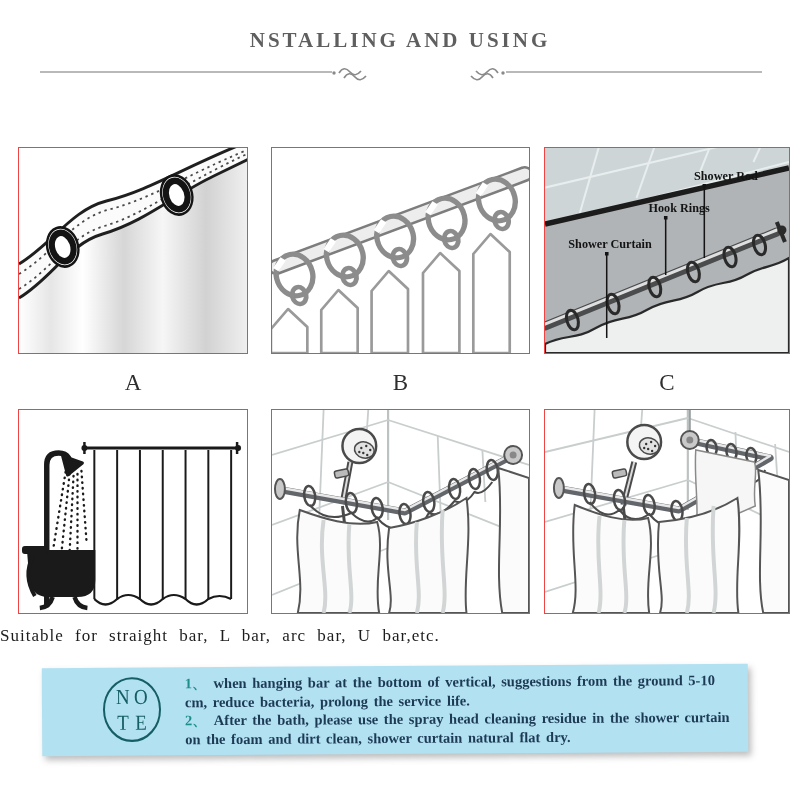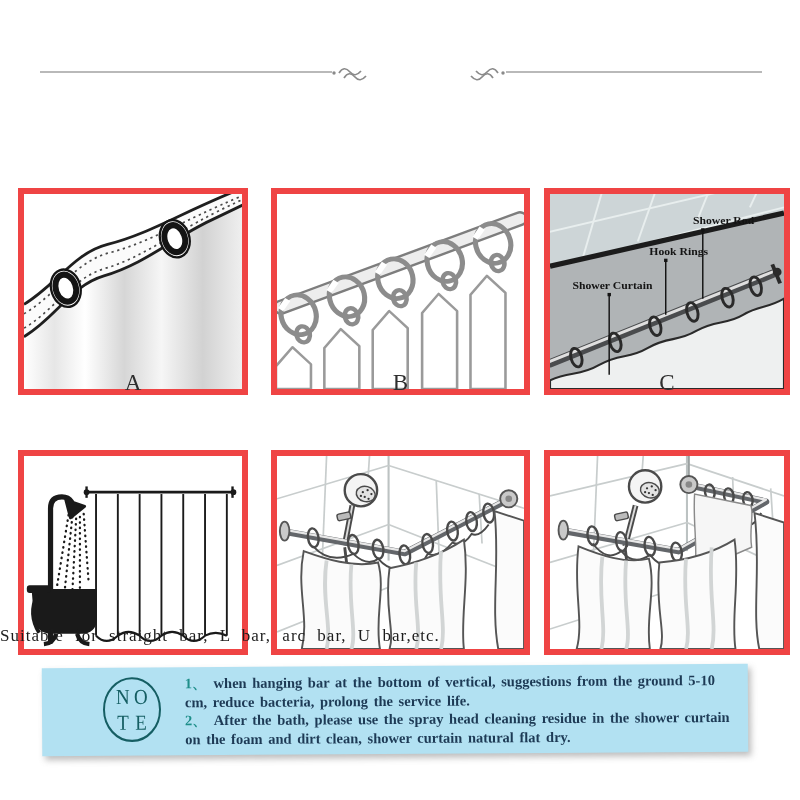--- a/index.html
+++ b/index.html
@@ -6,21 +6,21 @@
   #stage{position:relative;width:800px;height:800px;background:#fff;overflow:hidden;
          font-family:"Liberation Serif",serif;}
   
   .title{position:absolute;top:28px;left:0;width:100%;text-align:center;
          font-size:21px;font-weight:700;letter-spacing:3px;color:#5f5f5f;}
   .rule{position:absolute;top:71px;height:2px;background:#b9b9b9;}
   .rule.l{left:40px;width:292px;} .rule.r{left:506px;width:256px;}
   .orn{position:absolute;top:61px;width:42px;height:22px;}
   .orn.right{transform:scaleX(-1);}
   
-  .panel{position:absolute;background:#4d7c0f;border:6px solid #ef4444;box-sizing:border-box;margin-top:41px;}
+  .panel{position:absolute;background:#4d7c0f;border:1px solid #ef4444;box-sizing:border-box;}
   .r1{top:147px;height:207px;} .r2{top:409px;height:205px;}
   .cA{left:18px;width:230px;} .cB{left:271px;width:259px;} .cC{left:544px;width:246px;}
   .panel svg{display:block;width:100%;height:100%;}
   .figlabel{position:absolute;top:370px;height:30px;text-align:center;
             font-size:23px;color:#2f2f2f;}
   
   .caption{position:absolute;top:626px;left:0;width:100%;
            font-size:17px;color:#1c1c1c;letter-spacing:1px;word-spacing:6px;}
   
   .note{position:absolute;left:42px;top:666px;width:706px;height:88px;background:#b2e1f2;
@@ -34,20 +34,21 @@
   .note-text p{margin:0;}
   .num{color:#1e8e8a;margin-right:7px;}
   
   .pc-label{font:700 12px "Liberation Serif",serif;fill:#141414;}
 </style>
 </head>
 <body>
 
 <div id="stage">
 
+  <div class="title">NSTALLING AND USING</div>
   <div class="rule l"></div>
   <div class="rule r"></div>
   <svg class="orn" style="left:331px" viewBox="0 0 42 22">
     <circle cx="3" cy="12" r="1.7" fill="#8a8a8a"></circle>
     <path d="M8,12 q5,-8 11,-1 q5,6 11,-1" stroke="#8a8a8a" stroke-width="1.7" fill="none"></path>
     <path d="M13,17 q5,-8 11,-1 q5,6 11,-1" stroke="#8a8a8a" stroke-width="1.7" fill="none"></path>
   </svg>
   <svg class="orn right" style="left:464px" viewBox="0 0 42 22">
     <circle cx="3" cy="12" r="1.7" fill="#8a8a8a"></circle>
     <path d="M8,12 q5,-8 11,-1 q5,6 11,-1" stroke="#8a8a8a" stroke-width="1.7" fill="none"></path>

